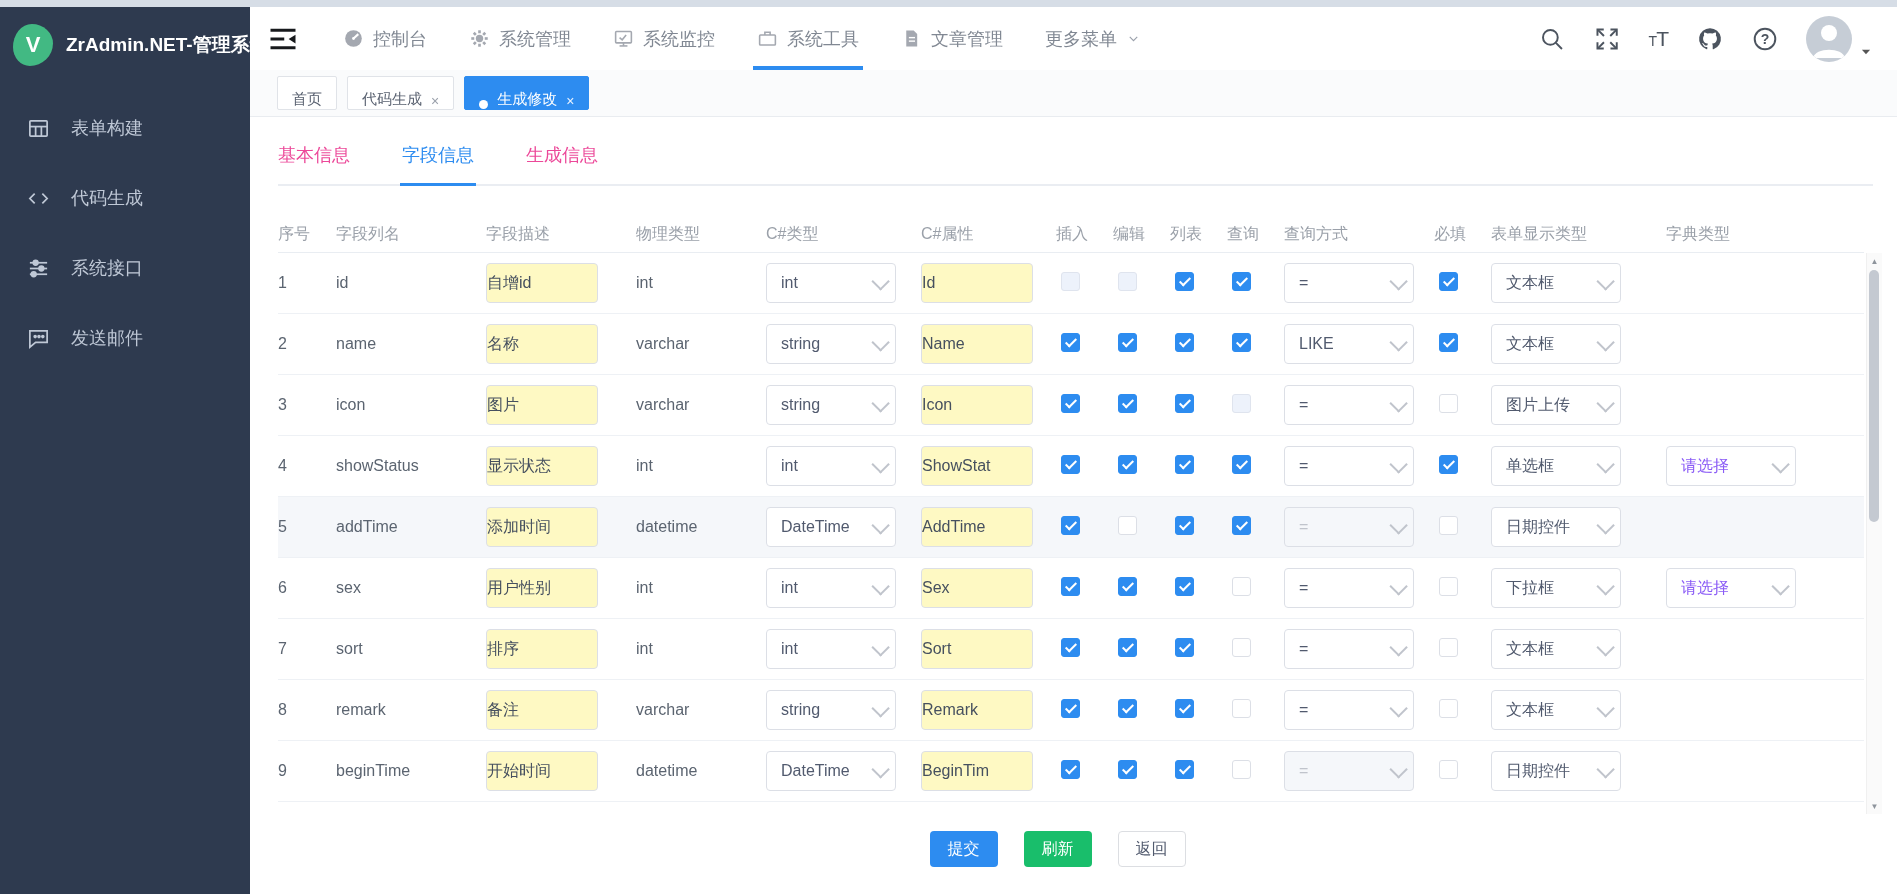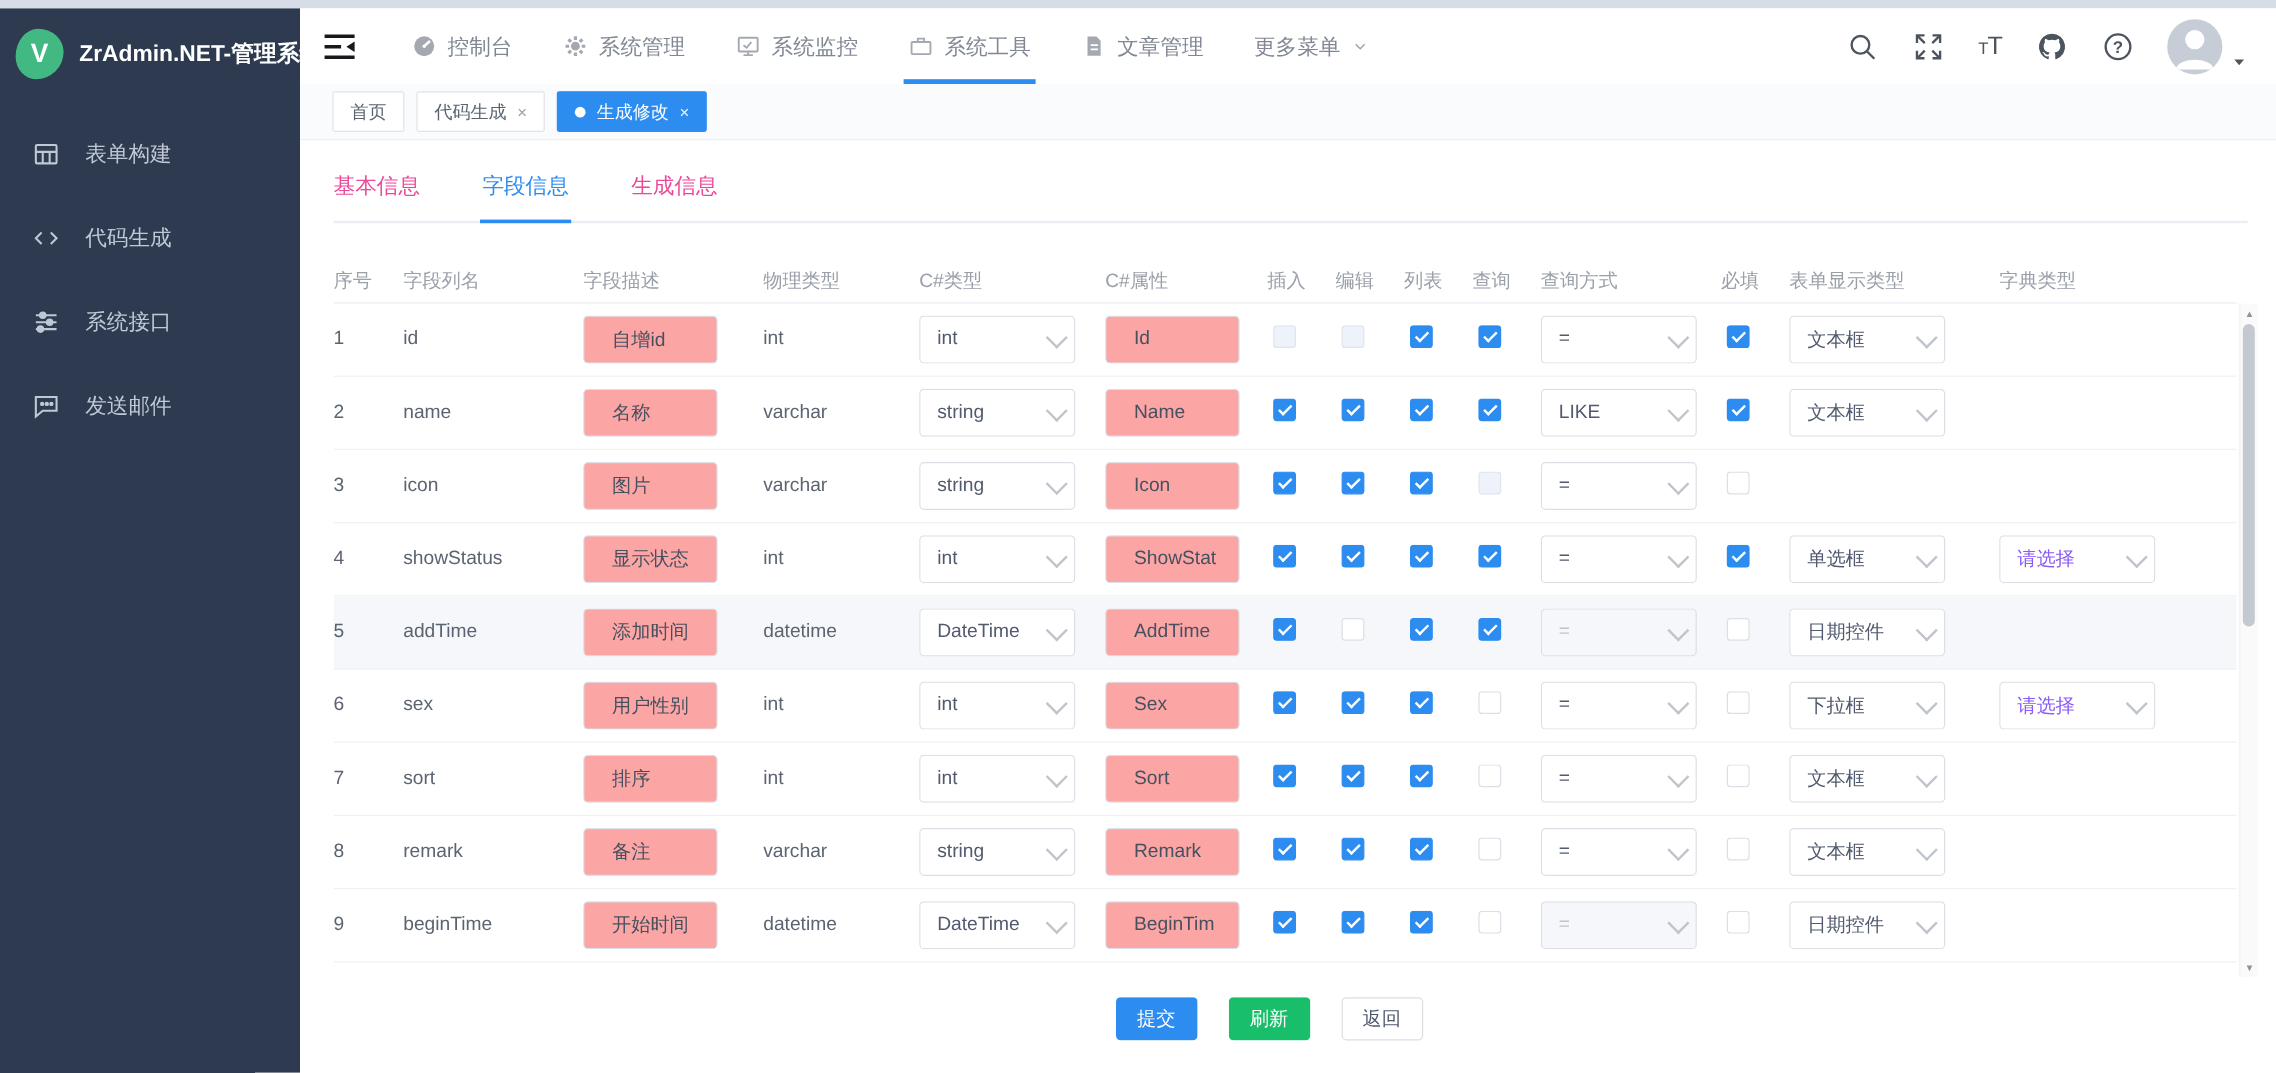--- a/index.html
+++ b/index.html
@@ -30,21 +30,21 @@
   .nav-spacer{flex:1}
   .hicon{width:26px;height:26px;margin-left:29px;color:#4c545f;cursor:pointer;flex-shrink:0}
   .font-icon{font-size:21px;font-weight:400;letter-spacing:-1px;color:#4c545f;margin-left:29px;cursor:pointer;line-height:1}
   .font-icon .sm{font-size:14px}
   .avatar{width:46px;height:46px;border-radius:50%;background:#c6cdd6;margin-left:28px;overflow:hidden;cursor:pointer;flex-shrink:0}
   .avatar svg{width:46px;height:46px}
   .user-caret{color:#555;margin-left:7px;margin-top:26px;cursor:pointer;width:14px;height:14px}
 
   
   .chip-bar{height:46px;background:#fafbfc;border-bottom:1px solid #e9ecf0;display:flex;align-items:center;gap:10px;padding-left:27px}
-  .chip{height:32px;display:flex;align-items:center;gap:9px;background:#fff;border:1px solid #e0e3e8;padding:0 14px;font-size:15px;color:#5a6271;cursor:pointer;border-radius:2px}
+  .chip{height:32px;display:flex;align-items:flex-end;gap:9px;background:#fff;border:1px solid #e0e3e8;padding:0 14px;font-size:15px;color:#5a6271;cursor:pointer;border-radius:2px}
   .chip .x{font-size:14px;color:#9aa0ab;cursor:pointer}
   .chip.active{background:#2d8cf0;border-color:#2d8cf0;color:#fff}
   .chip.active .x{color:#eaf3ff}
   .chip .dot{width:9px;height:9px;border-radius:50%;background:#fff}
 
   
   .content{flex:1;padding:26px 0 0 28px;position:relative;min-width:0;background:#fff}
   .dtabs{display:flex;gap:52px;border-bottom:2px solid #eaedf2;margin-right:24px}
   .dtab{font-size:18px;color:#ec4899;padding-bottom:17px;position:relative;cursor:pointer}
   .dtab.active{color:#2d8cf0}
@@ -55,21 +55,21 @@
   .tbody{height:562px;overflow:hidden;border-top:1px solid #e9edf2}
   .trow{display:flex;align-items:center;height:61px;border-bottom:1px solid #eef1f5;box-sizing:border-box}
   .trow.hl{background:#f5f7fa}
   .tc{flex-shrink:0;overflow:hidden;white-space:nowrap}
   .w-seq{width:58px}.w-col{width:150px}.w-desc{width:150px}.w-phys{width:130px}
   .w-ctype{width:155px}.w-cprop{width:135px}.w-chk{width:57px}
   .w-qt{width:150px}.w-req{width:57px}.w-disp{width:175px}.w-dict{width:160px}
   .cell-text{color:#5b6470;font-size:16px}
 
   .inp{width:112px;height:40px;border:1px solid #dcdfe6;border-radius:4px;display:flex;align-items:center;
-    padding:0 23px;color:#46505f;font-size:16px;background:#fca5a5;box-sizing:border-box;overflow:hidden;white-space:nowrap;cursor:text}
+    padding:0 0;color:#46505f;font-size:16px;background:#fef9c3;box-sizing:border-box;overflow:hidden;white-space:nowrap;cursor:text}
   .sel{width:130px;height:40px;border:1px solid #dcdfe6;border-radius:4px;display:flex;align-items:center;justify-content:space-between;
     padding:0 10px 0 14px;color:#515a6e;font-size:16px;background:#fff;box-sizing:border-box;cursor:pointer}
   .sel .sv{overflow:hidden;white-space:nowrap;max-width:86px}
   .sel .sc{width:11px;height:11px;border-right:2px solid #c0c4cc;border-bottom:2px solid #c0c4cc;transform:rotate(45deg) translateY(-3px);flex-shrink:0}
   .sel.disabled{background:#f5f7fa;color:#c0c4cc;cursor:not-allowed}
   .sel.placeholder{color:#8b5cf6}
 
   .cb{width:19px;height:19px;border-radius:3px;border:1px solid #dcdfe6;background:#fff;display:inline-block;position:relative;margin-left:5px;cursor:pointer;box-sizing:border-box}
   .cb.checked{background:#2d8cf0;border-color:#2d8cf0}
   .cb.checked::after{content:"";position:absolute;left:6px;top:2px;width:4px;height:9px;border:solid #fff;border-width:0 2px 2px 0;transform:rotate(45deg)}
@@ -366,20 +366,26 @@
               <div class="tc w-chk"><span class="cb checked"></span></div>
               <div class="tc w-chk"><span class="cb checked"></span></div>
               <div class="tc w-chk"><span class="cb disabled"></span></div>
               <div class="tc w-qt">
                 <div class="sel">
                   <span class="sv">=</span>
                   <span class="sc"></span>
                 </div>
               </div>
               <div class="tc w-req"><span class="cb"></span></div>
+              <div class="tc w-disp">
+                <div class="sel">
+                  <span class="sv">图片上传</span>
+                  <span class="sc"></span>
+                </div>
+              </div>
               <div class="tc w-dict"><span></span></div>
             </div>
             <div class="trow">
               <div class="tc w-seq"><span class="cell-text">4</span></div>
               <div class="tc w-col"><span class="cell-text">showStatus</span></div>
               <div class="tc w-desc">
                 <div class="inp">显示状态</div>
               </div>
               <div class="tc w-phys"><span class="cell-text">int</span></div>
               <div class="tc w-ctype">

